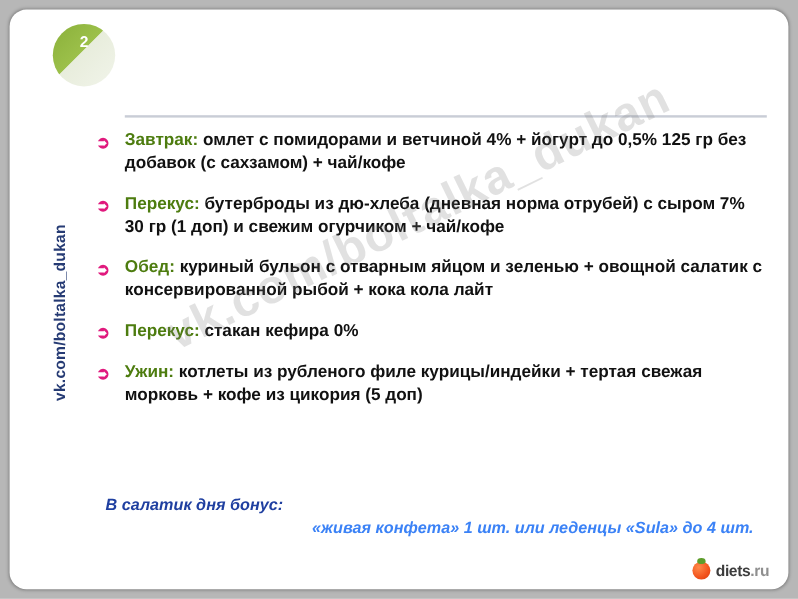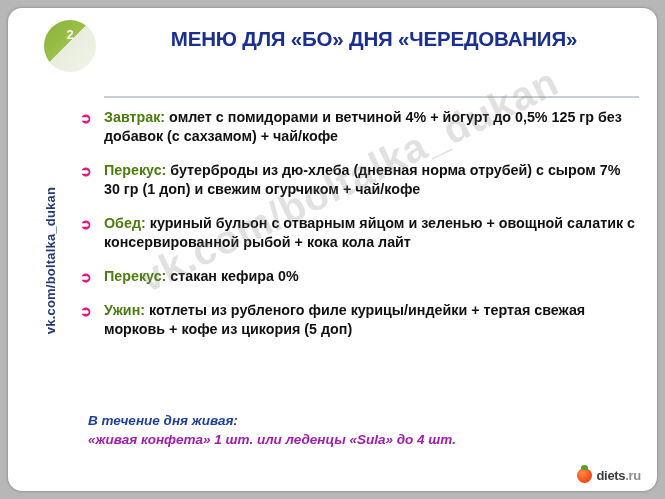--- a/index.html
+++ b/index.html
@@ -129,24 +129,25 @@
     width: 540px;
   }
   .bonus-title {
     color: #1f3fa0;
     font-style: italic;
     font-weight: bold;
     font-size: 13.5px;
     margin-bottom: 4px;
   }
   .bonus-text {
-    color: #a21caf;
+    color: #3b82f6;
     font-style: italic;
     font-weight: bold;
     font-size: 13.5px;
+    text-align: right;
   }
 
   
   .watermark {
     position: absolute;
     left: 110px;
     top: 150px;
     width: 460px;
     transform: rotate(-26deg);
     transform-origin: center center;
@@ -197,21 +198,20 @@
 
 <div class="slide">
 
   <div class="badge">
     <span>2</span>
   </div>
 
   <div class="sidetext">vk.com/boltalka_dukan</div>
 
   <div class="title">
-    <span>МЕНЮ ДЛЯ «БО» ДНЯ «ЧЕРЕДОВАНИЯ»</span>
   </div>
 
   <div class="title-rule"></div>
 
   <div class="content">
 
     <div class="item">
       <span class="bullet">➲</span>
       <span class="lbl">Завтрак:</span><span class="txt"> омлет с помидорами и ветчиной 4% + йогурт до 0,5% 125 гр без добавок (с сахзамом) + чай/кофе</span>
     </div>
@@ -232,21 +232,21 @@
     </div>
 
     <div class="item">
       <span class="bullet">➲</span>
       <span class="lbl">Ужин:</span><span class="txt"> котлеты из рубленого филе курицы/индейки + тертая свежая морковь + кофе из цикория (5 доп)</span>
     </div>
 
   </div>
 
   <div class="bonus">
-    <div class="bonus-title">В течение дня живая:</div>
+    <div class="bonus-title">В салатик дня бонус:</div>
     <div class="bonus-text">«живая конфета» 1 шт. или леденцы «Sula» до 4 шт.</div>
   </div>
 
   <div class="watermark">vk.com/boltalka_dukan</div>
 
   <div class="footer">
     <div class="tomato"></div>
     <div class="footer-text">
       <span>diets</span><span class="dom">.ru</span>
     </div>

